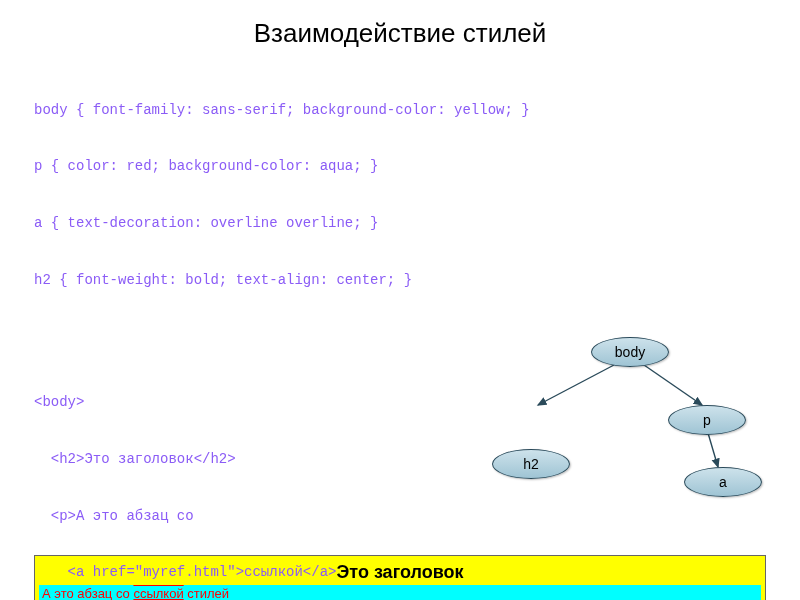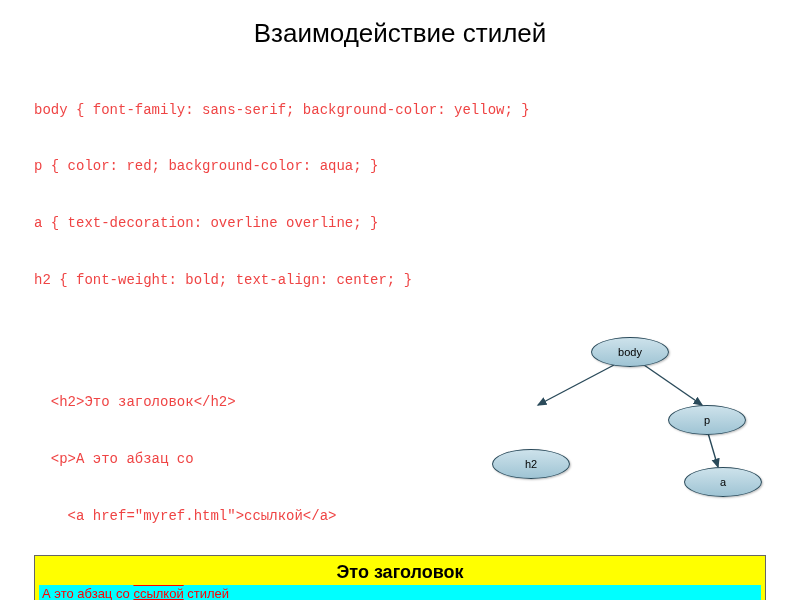--- a/index.html
+++ b/index.html
@@ -24,21 +24,21 @@
     font-weight: 400;
     text-align: center;
     margin: 0 0 14px 0;
     color: #000;
   }
   .codeblock, .htmlblock {
     font-family: "Courier New", monospace;
     font-size: 14px;
     line-height: 1.35;
     white-space: pre;
-    color: #ef4444;
+    color: #8b5cf6;
   }
   .middle {
     position: relative;
     height: 210px;
   }
   .htmlblock {
     position: absolute;
     left: 0;
     top: 28px;
   }
@@ -49,21 +49,21 @@
     width: 320px;
     height: 200px;
   }
   .node {
     position: absolute;
     width: 76px;
     height: 28px;
     border-radius: 50%;
     background: linear-gradient(#cde2eb, #9fc4d4);
     border: 1px solid #2a4a5a;
-    font-size: 11px;
+    font-size: 14px;
     display: flex;
     align-items: center;
     justify-content: center;
     color: #000;
     box-shadow: 1px 1px 2px rgba(0,0,0,0.25);
     text-align: right;
   }
   svg.edges {
     position: absolute;
     left: 0;
@@ -109,20 +109,21 @@
   <div class="codeblock">
     <div>body { font-family: sans-serif; background-color: yellow; }</div>
     <div>p { color: red; background-color: aqua; }</div>
     <div>a { text-decoration: overline overline; }</div>
     <div>h2 { font-weight: bold; text-align: center; }</div>
   </div>
 
   <div class="middle">
 
     <div class="htmlblock">
+      <div>&lt;body&gt;</div>
       <div>  &lt;h2&gt;Это заголовок&lt;/h2&gt;</div>
       <div>  &lt;p&gt;А это абзац со</div>
       <div>    &lt;a href="myref.html"&gt;ссылкой&lt;/a&gt;</div>
       
       
       
     </div>
 
     <div class="diagram">
       <svg class="edges">

